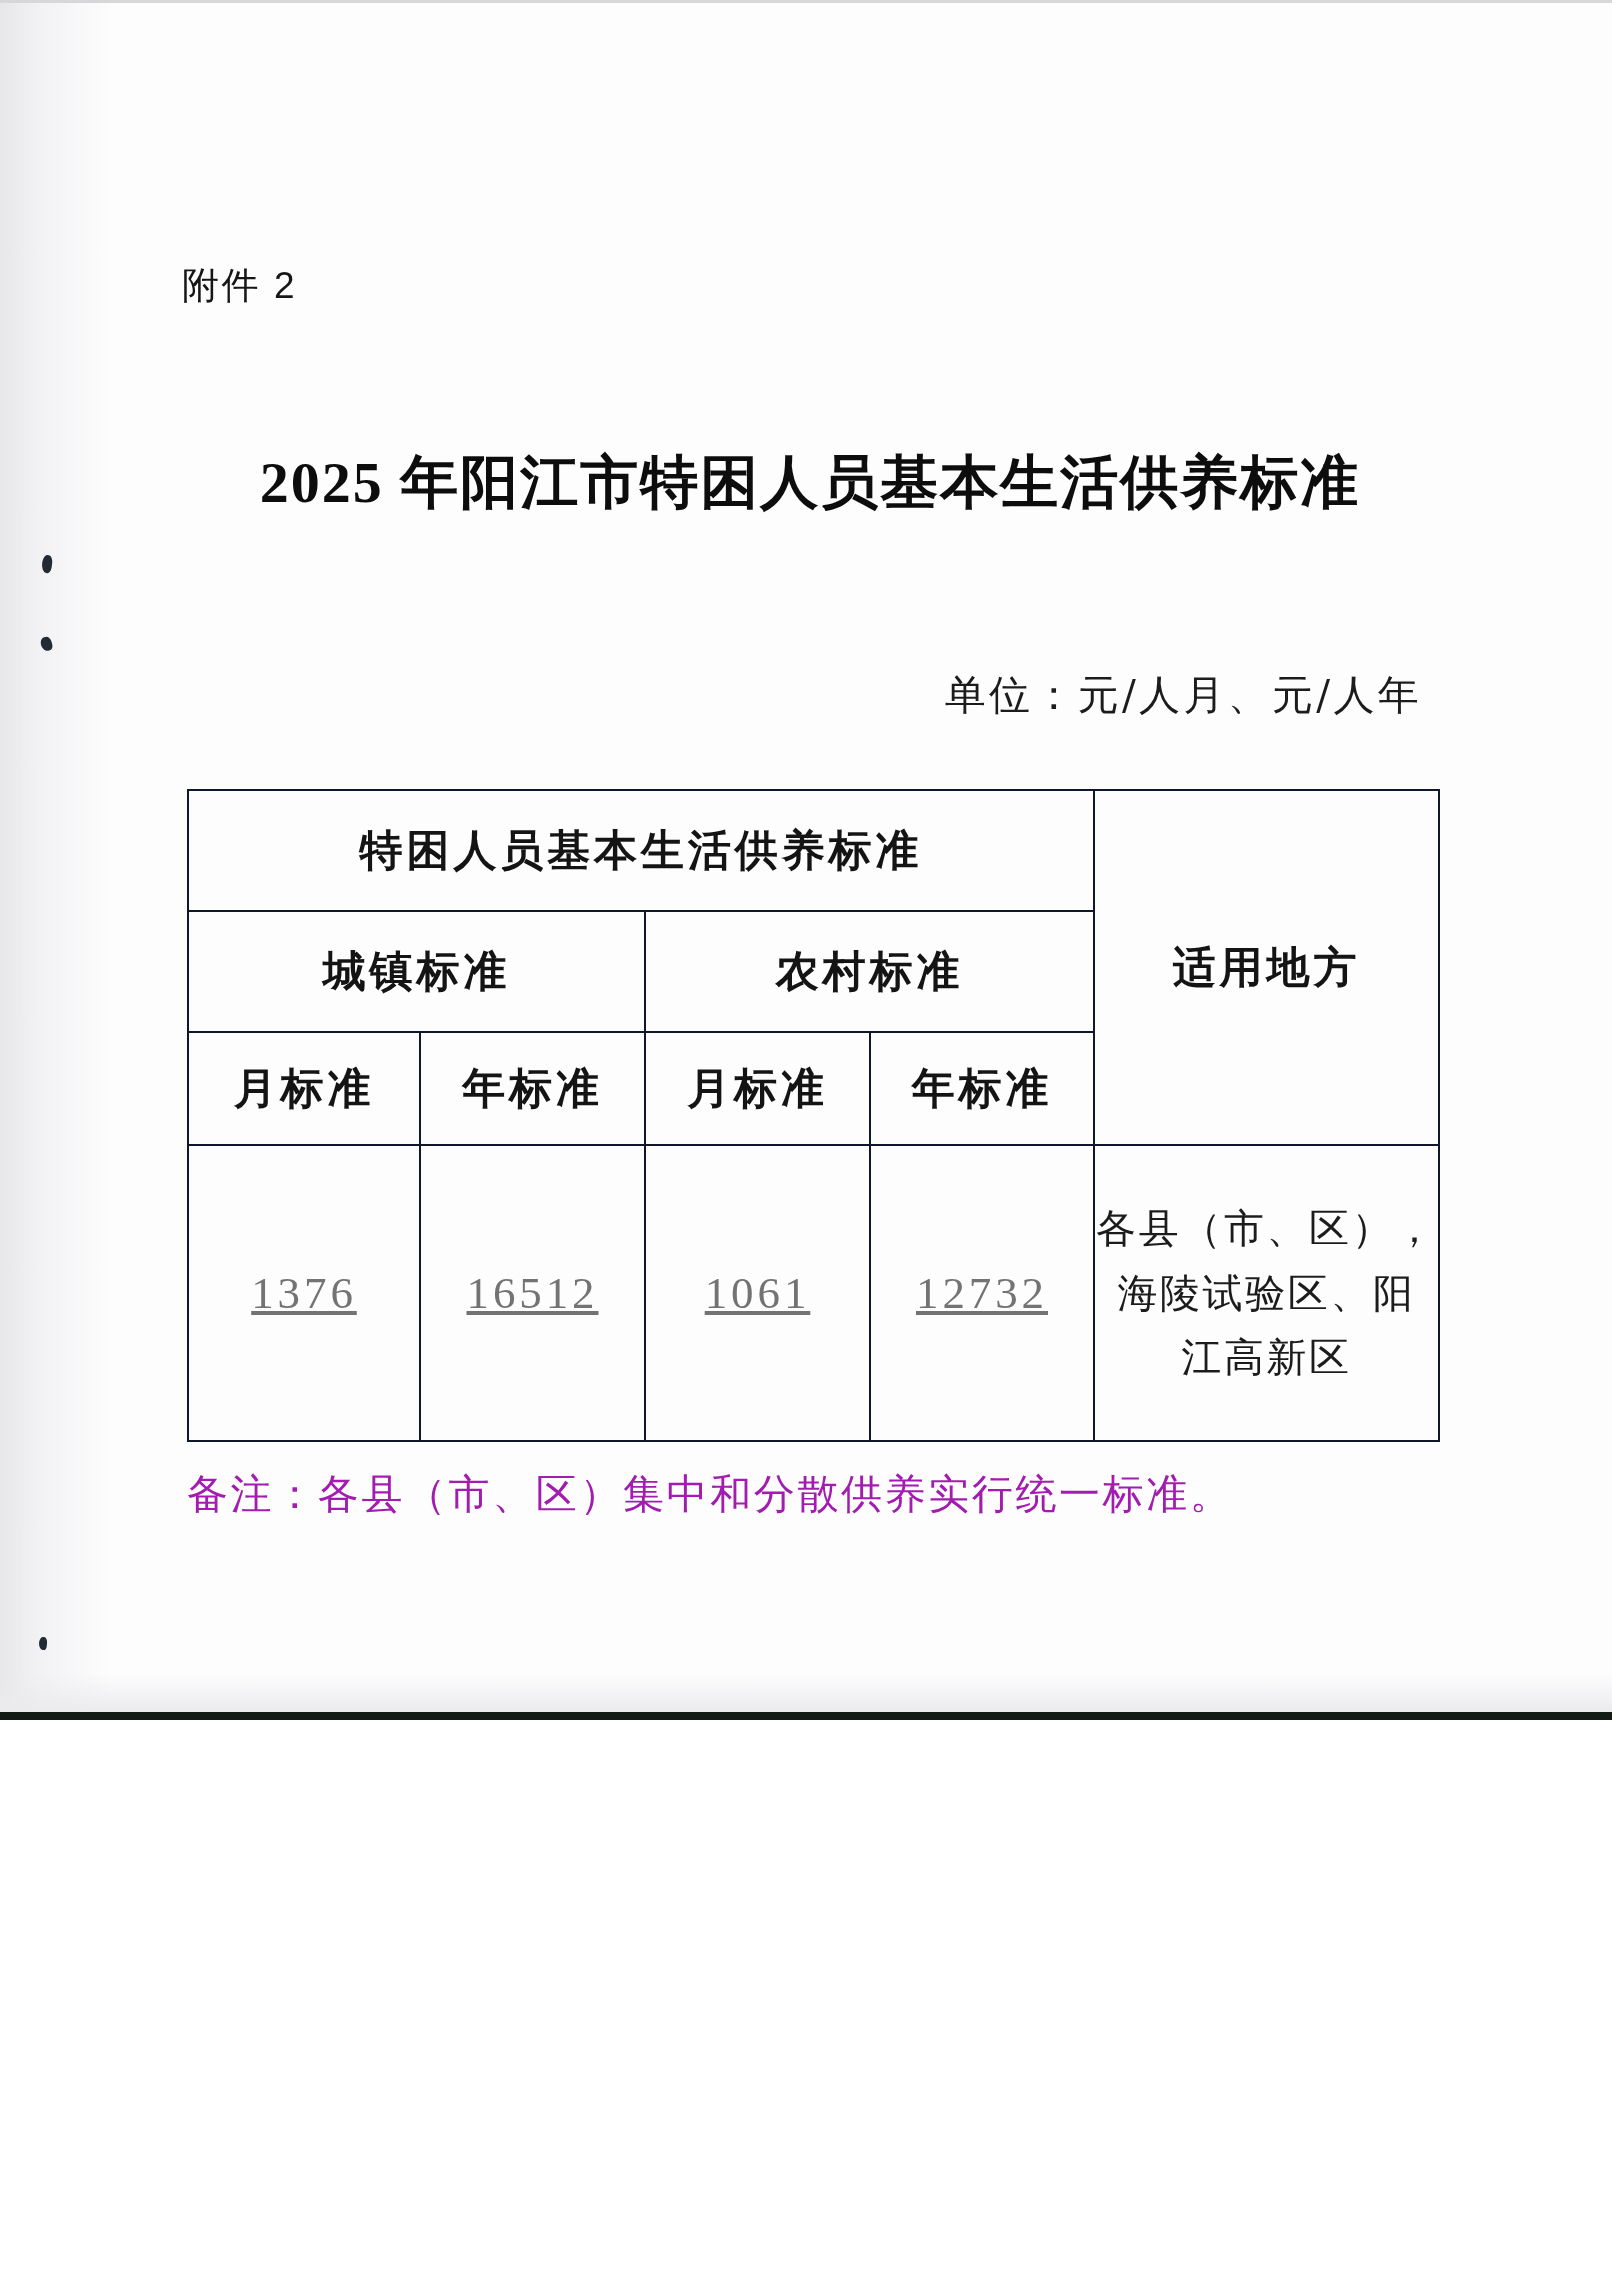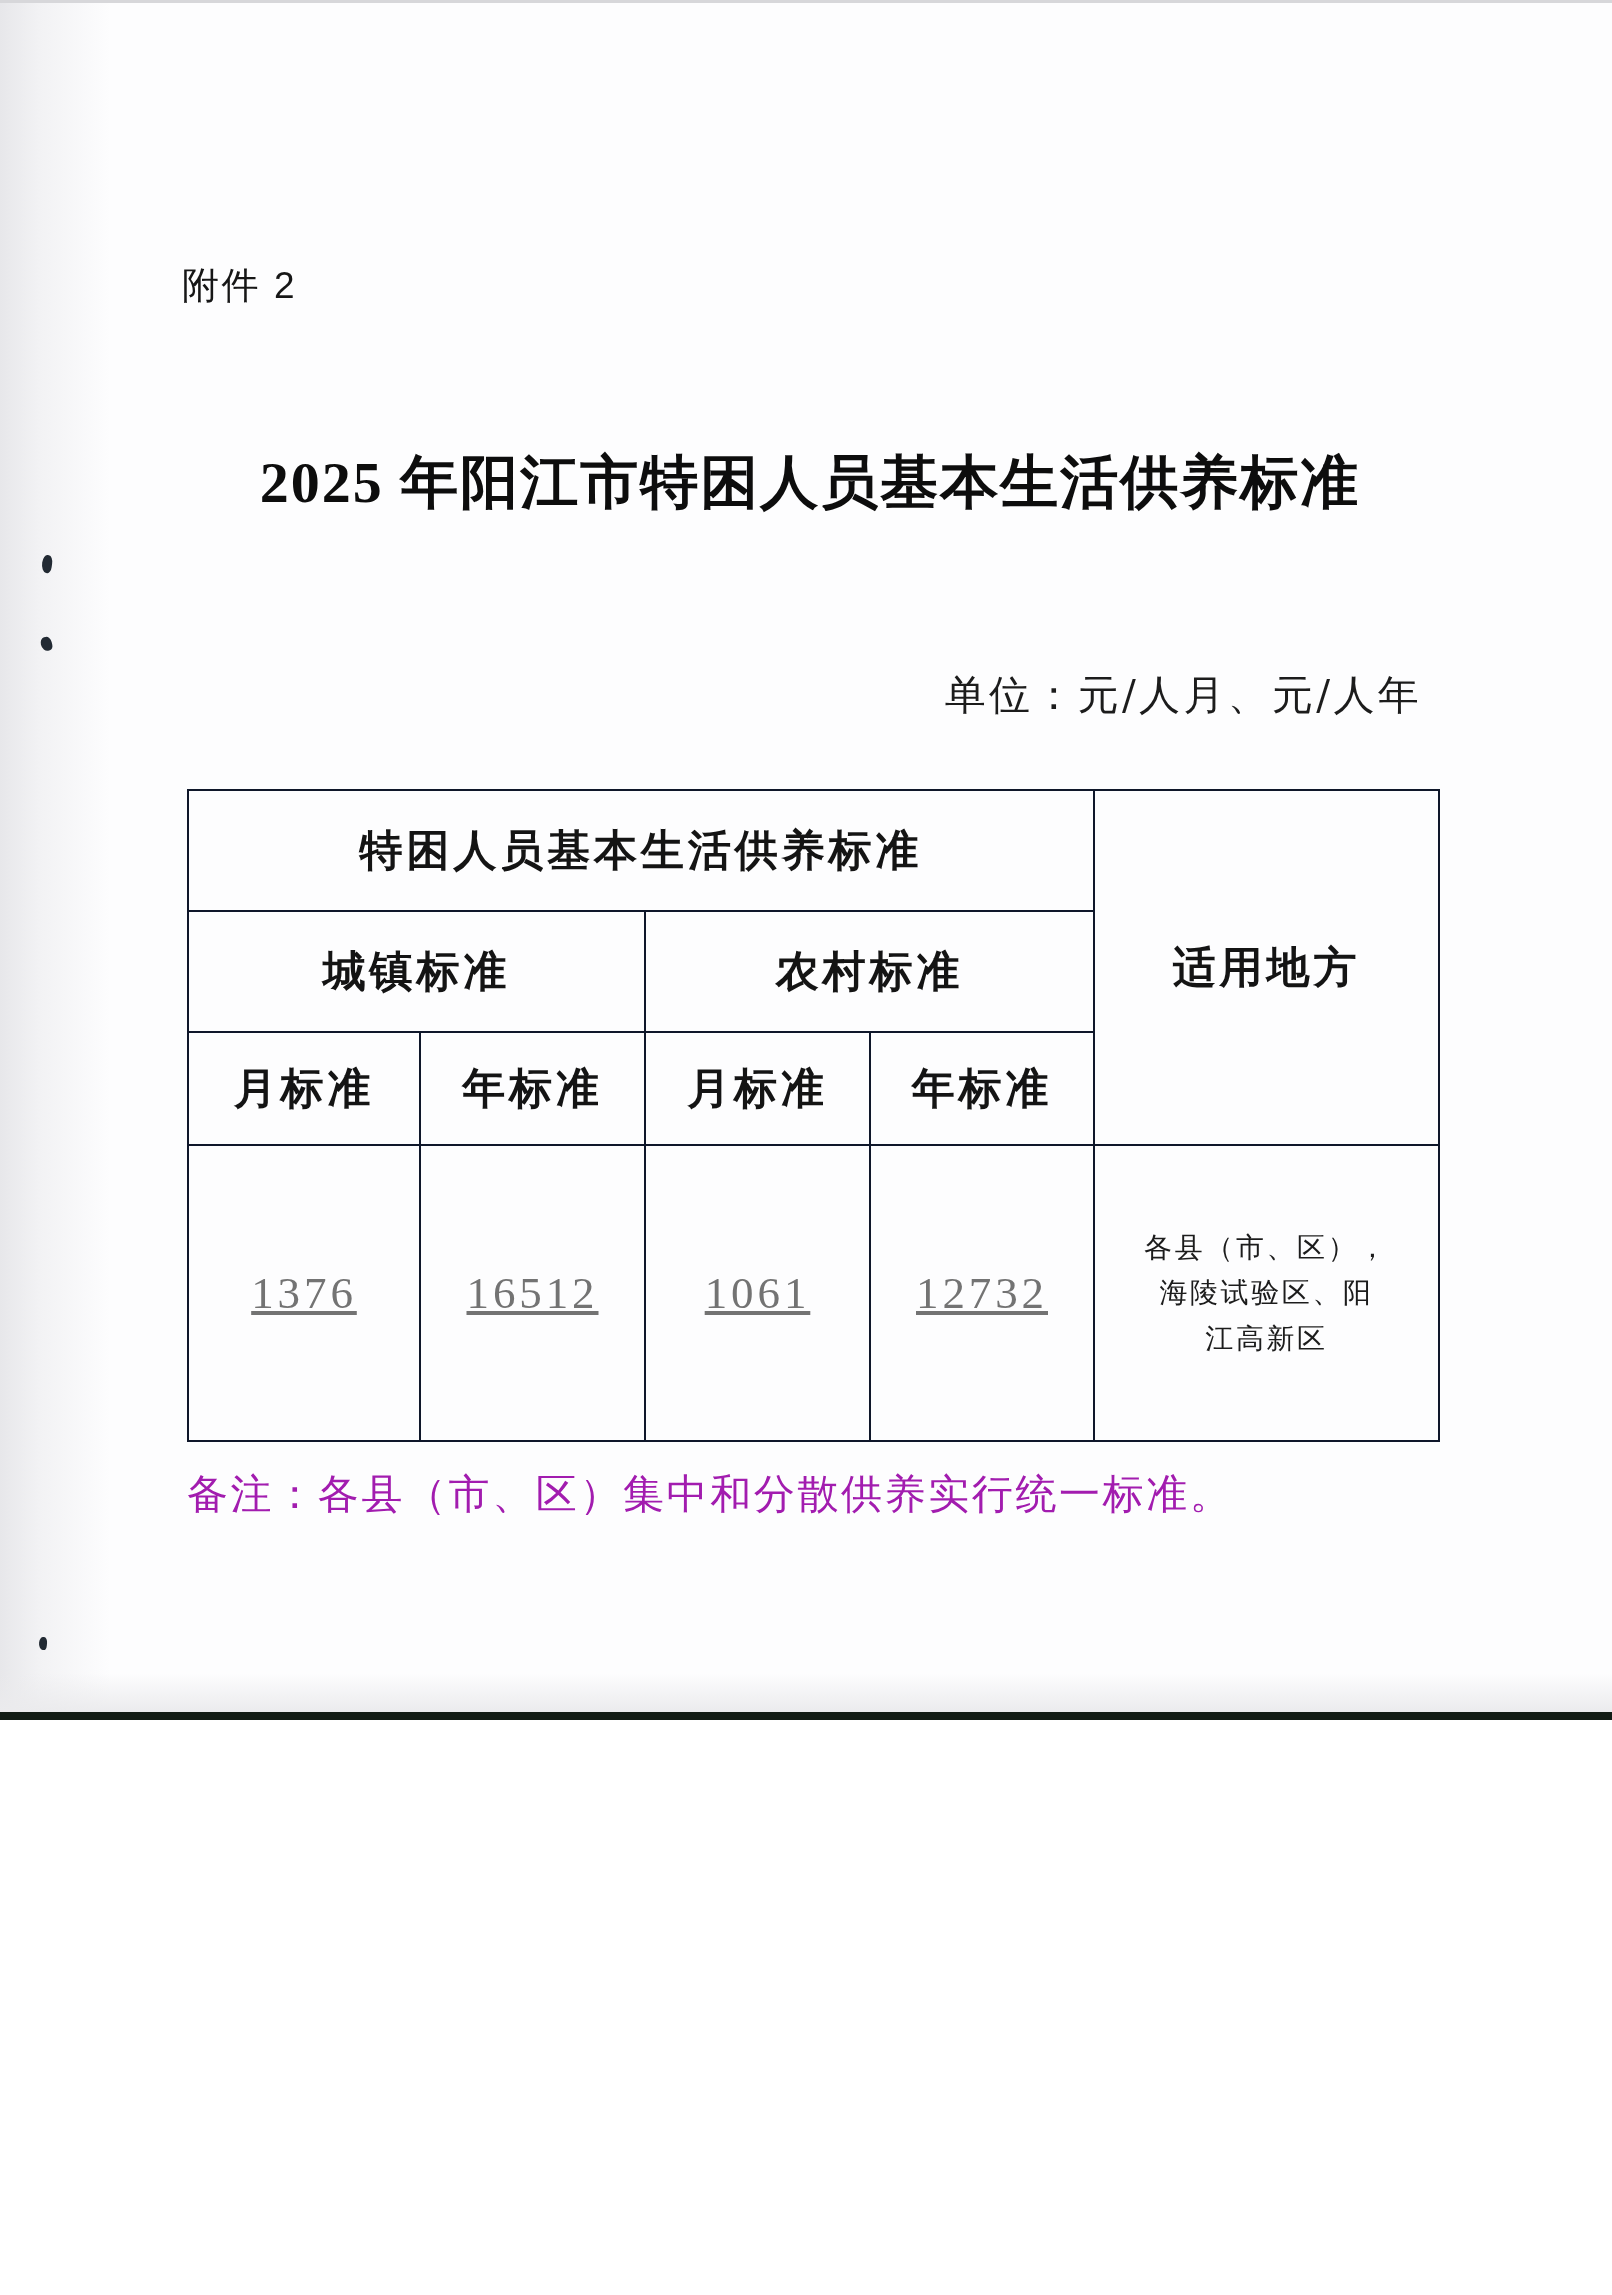--- a/index.html
+++ b/index.html
@@ -104,21 +104,21 @@
   }
   td.num {
     font-family: "Liberation Serif", serif;
     font-size: 45px;
     letter-spacing: 3.9px;
     color: #737373;
     text-decoration: underline;
   }
   td.region-cell {
     font-family: "DejaVu Serif", serif;
-    font-size: 28px;
+    font-size: 40px;
     letter-spacing: 2.6px;
     line-height: 1.62;
     color: #1c1c1c;
     padding: 0 5.2px;
   }
   .remark {
     position: absolute;
     left: 187px;
     top: 1467px;
     font-family: "DejaVu Serif", serif;

